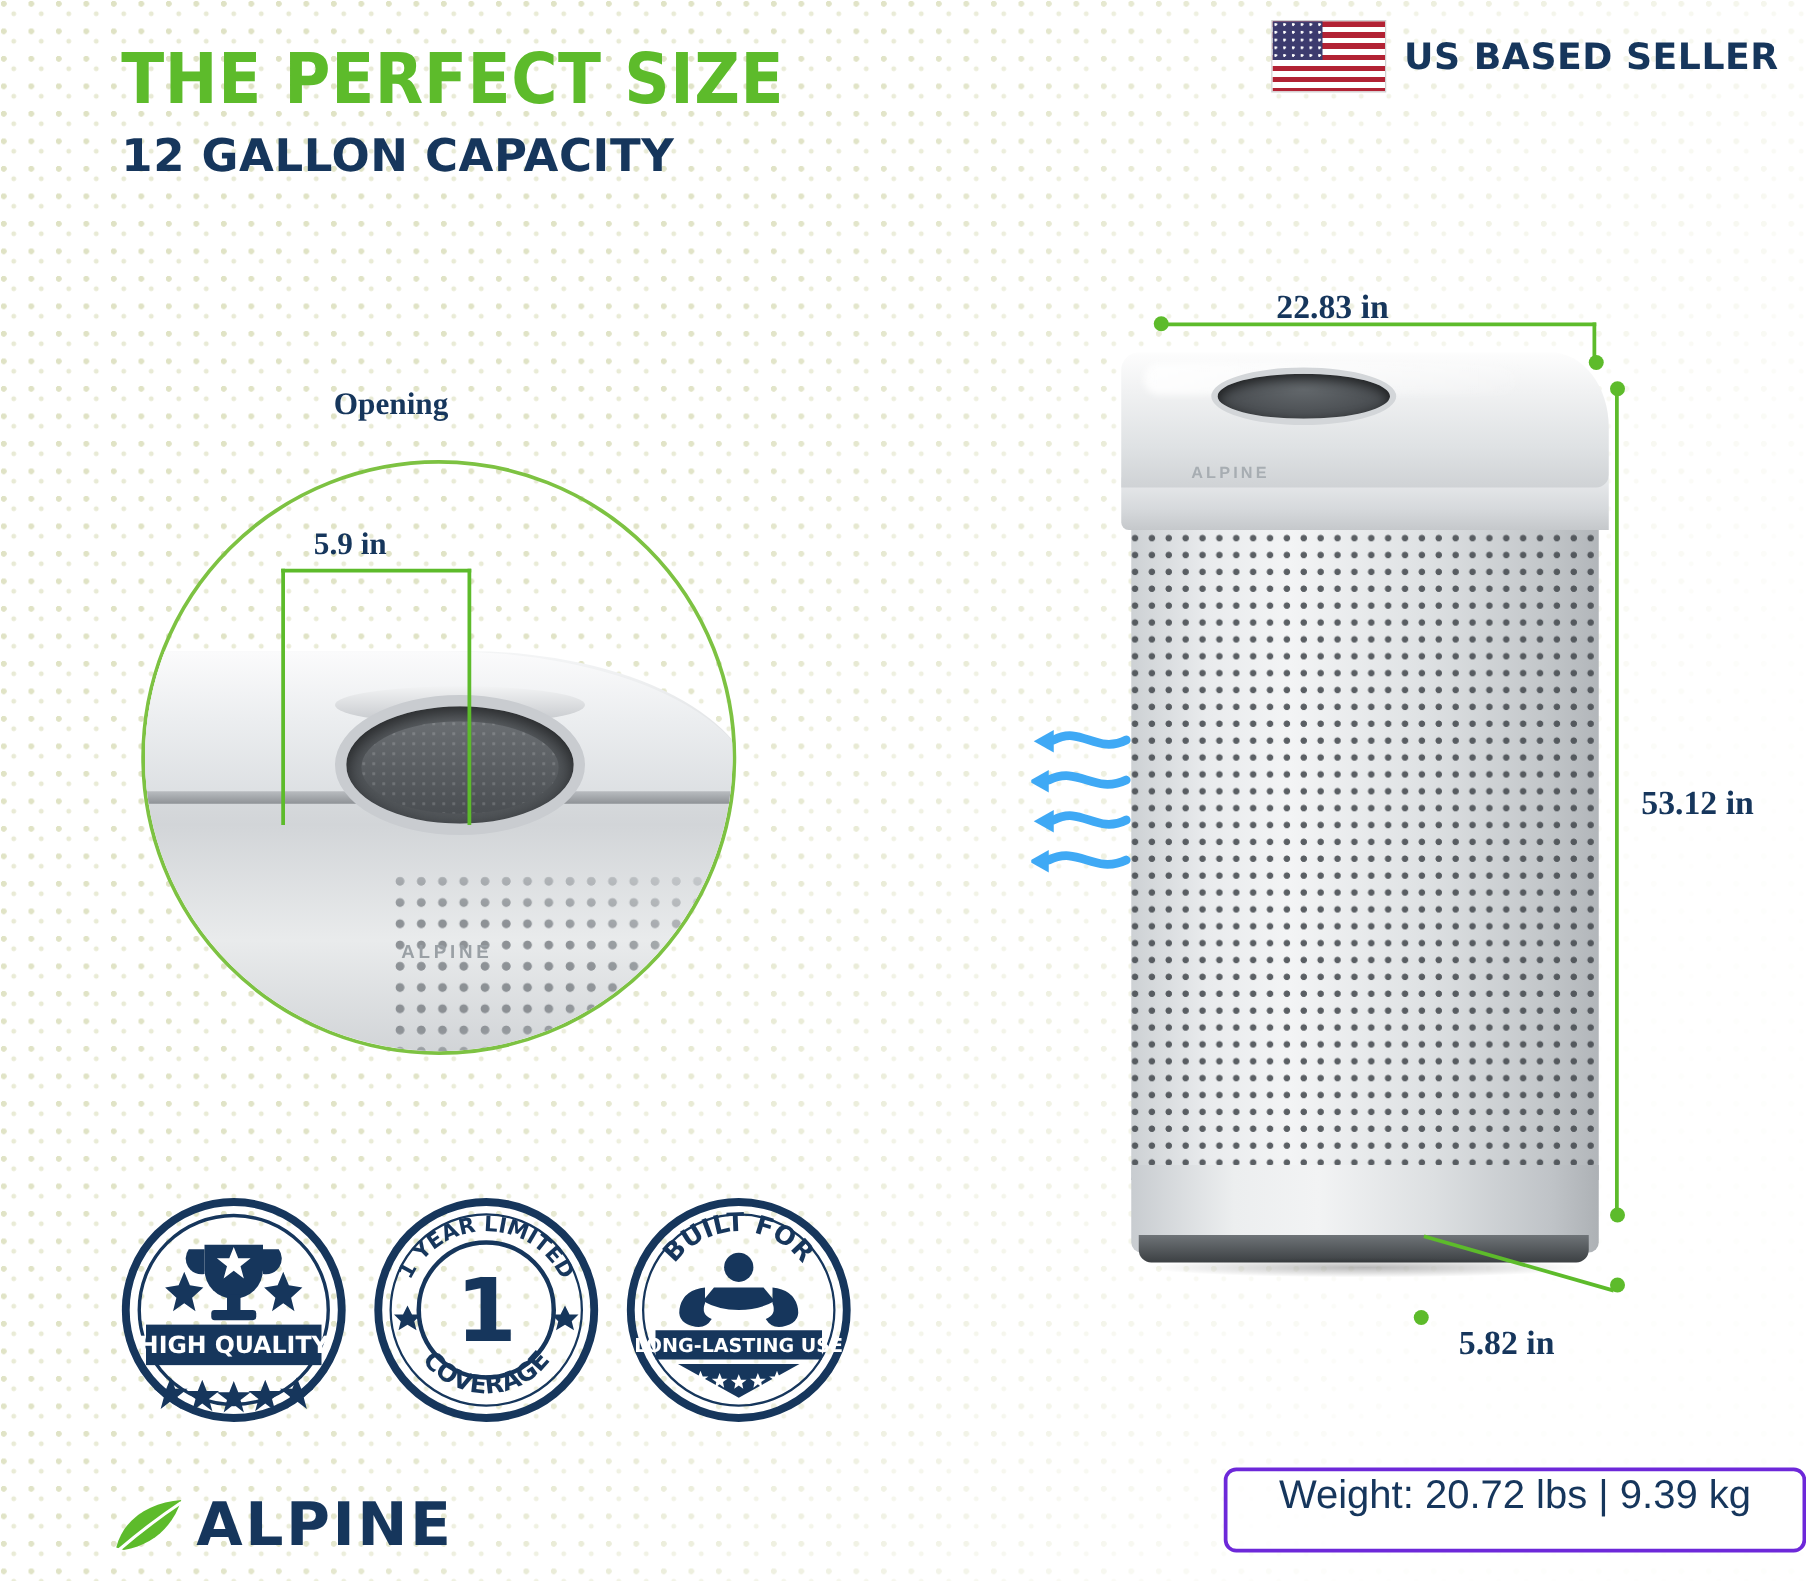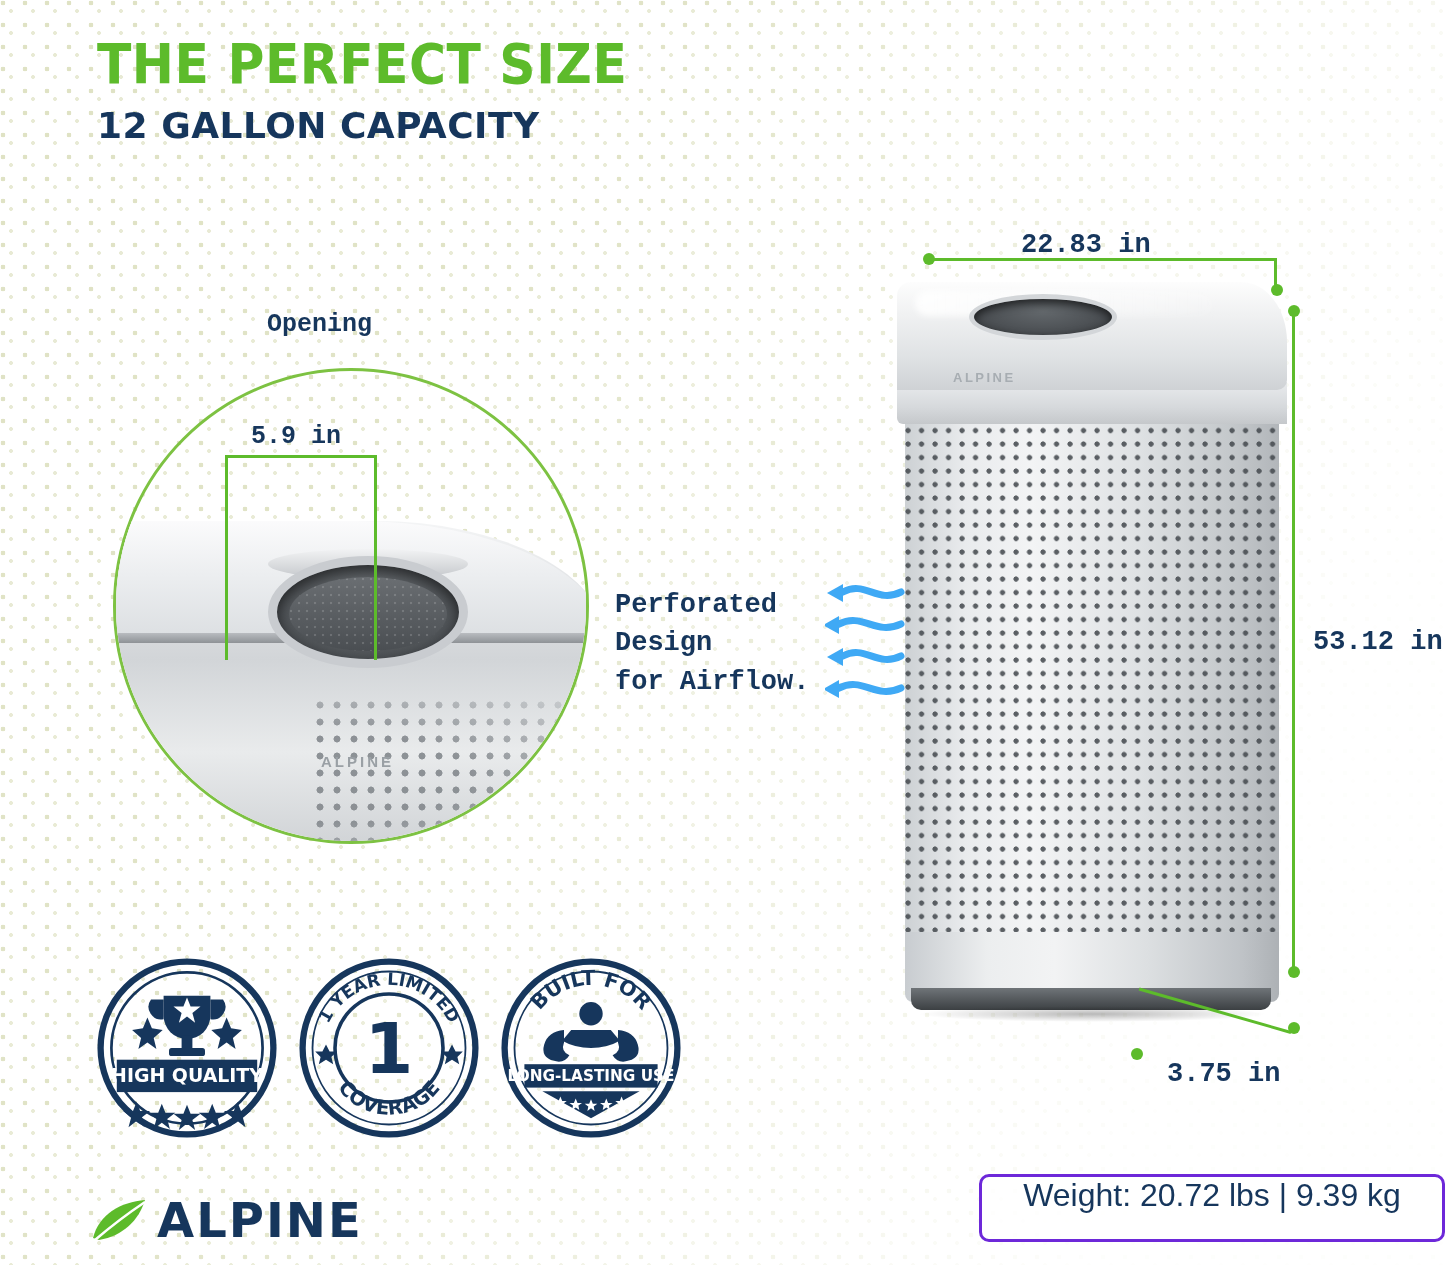--- a/index.html
+++ b/index.html
@@ -41,21 +41,21 @@
   .flag{width:92px;height:58px;position:relative;border:1px solid #cfcfcf;box-sizing:border-box;overflow:hidden;background:#fff;}
   .flag .stripes{position:absolute;inset:0;
     background:repeating-linear-gradient(to bottom,#B22234 0 4.45px,#ffffff 4.45px 8.9px);}
   .flag .canton{position:absolute;left:0;top:0;width:40px;height:31px;background:#3C3B6E;}
   .flag .stars{position:absolute;left:0;top:0;width:40px;height:31px;
     background-image:radial-gradient(circle at 2.5px 2.5px, #ffffff 1.05px, rgba(0,0,0,0) 1.3px);
     background-size:7px 6.2px;}
   .seller-text{font-size:29px;font-weight:bold;color:#16365C;letter-spacing:0.4px;font-family:"DejaVu Sans", sans-serif;}
 
   
-  .lbl{position:absolute;color:#16365C;font-weight:bold;font-family:Liberation Mono, monospace;}
+  .lbl{position:absolute;color:#16365C;font-weight:bold;font-family:Liberation Serif, serif;}
 
   .opening-lbl{left:222px;top:310px;font-size:25px;}
   .dim-59{left:206px;top:422px;font-size:25px;}
   .dim-2283{left:976px;top:230px;font-size:27px;}
   .dim-3201{left:1268px;top:627px;font-size:27px;}
   .dim-898{left:1122px;top:1059px;font-size:27px;}
   .perf{left:570px;top:586px;font-size:27px;line-height:1.42;}
 
   
   .mag{
@@ -190,20 +190,28 @@
 
 <div id="bg"></div>
 
 <div id="frame">
 
   <div class="headline">
     <div class="hl1">THE PERFECT SIZE</div>
     <div class="hl2">12 GALLON CAPACITY</div>
   </div>
 
+  <div class="seller">
+    <div class="flag">
+      <div class="stripes"></div>
+      <div class="canton"></div>
+      <div class="stars"></div>
+    </div>
+    <div class="seller-text">US BASED SELLER</div>
+  </div>
 
   <div class="lbl opening-lbl">Opening</div>
 
   <div class="mag">
     <div class="mag-inner">
       <div class="mag-body"></div>
       <div class="mag-top"></div>
       <div class="mag-edge"></div>
       <div class="mag-perf"></div>
       <div class="mag-rim"></div>
@@ -214,25 +222,20 @@
     </div>
   </div>
 
   <div class="meas59">
     <div class="bar"></div>
     <div class="tick t1"></div>
     <div class="tick t2"></div>
   </div>
   <div class="lbl dim-59">5.9 in</div>
 
-  <div class="lbl perf">
-    <div>Perforated</div>
-    <div>Design</div>
-    <div>for Airflow.</div>
-  </div>
 
   <svg class="airflow" width="130" height="130" viewBox="0 0 130 130">
     <g fill="none" stroke="#3FA9F5" stroke-width="7" stroke-linecap="round">
       <path d="M18 14 C40 2, 52 26, 76 14"></path>
       <path d="M14 46 C38 34, 50 58, 76 46"></path>
       <path d="M18 78 C40 66, 52 90, 76 78"></path>
       <path d="M14 110 C38 98, 50 122, 76 110"></path>
     </g>
     <g fill="#3FA9F5">
       <polygon points="18,6 2,15 18,24"></polygon>
@@ -264,21 +267,21 @@
   <div class="lbl dim-2283">22.83 in</div>
 
   <div class="dot" style="left:1243px;top:305px;"></div>
   <div class="dimline" style="left:1247px;top:311px;width:3px;height:660px;"></div>
   <div class="dot" style="left:1243px;top:966px;"></div>
   <div class="lbl dim-3201">53.12 in</div>
 
   <div class="dot" style="left:1243px;top:1022px;"></div>
   <div class="dimline" style="left:1088px;top:1031px;width:158px;height:3px;transform:rotate(16deg);transform-origin:right center;"></div>
   <div class="dot" style="left:1086px;top:1048px;"></div>
-  <div class="lbl dim-898">3.75 in</div>
+  <div class="lbl dim-898">5.82 in</div>
 
   <div class="badges">
 
     <svg class="badge" viewBox="0 0 200 200">
       <circle cx="100" cy="100" r="96" fill="none" stroke="#16365C" stroke-width="7"></circle>
       <circle cx="100" cy="100" r="84" fill="none" stroke="#16365C" stroke-width="3"></circle>
       <g>
         <path d="M74 42 h52 v22 a26 26 0 0 1 -52 0 z" fill="#16365C"></path>
         <path d="M74 46 h-14 a14 14 0 0 0 14 22 z" fill="#16365C"></path>
         <path d="M126 46 h14 a14 14 0 0 1 -14 22 z" fill="#16365C"></path>

